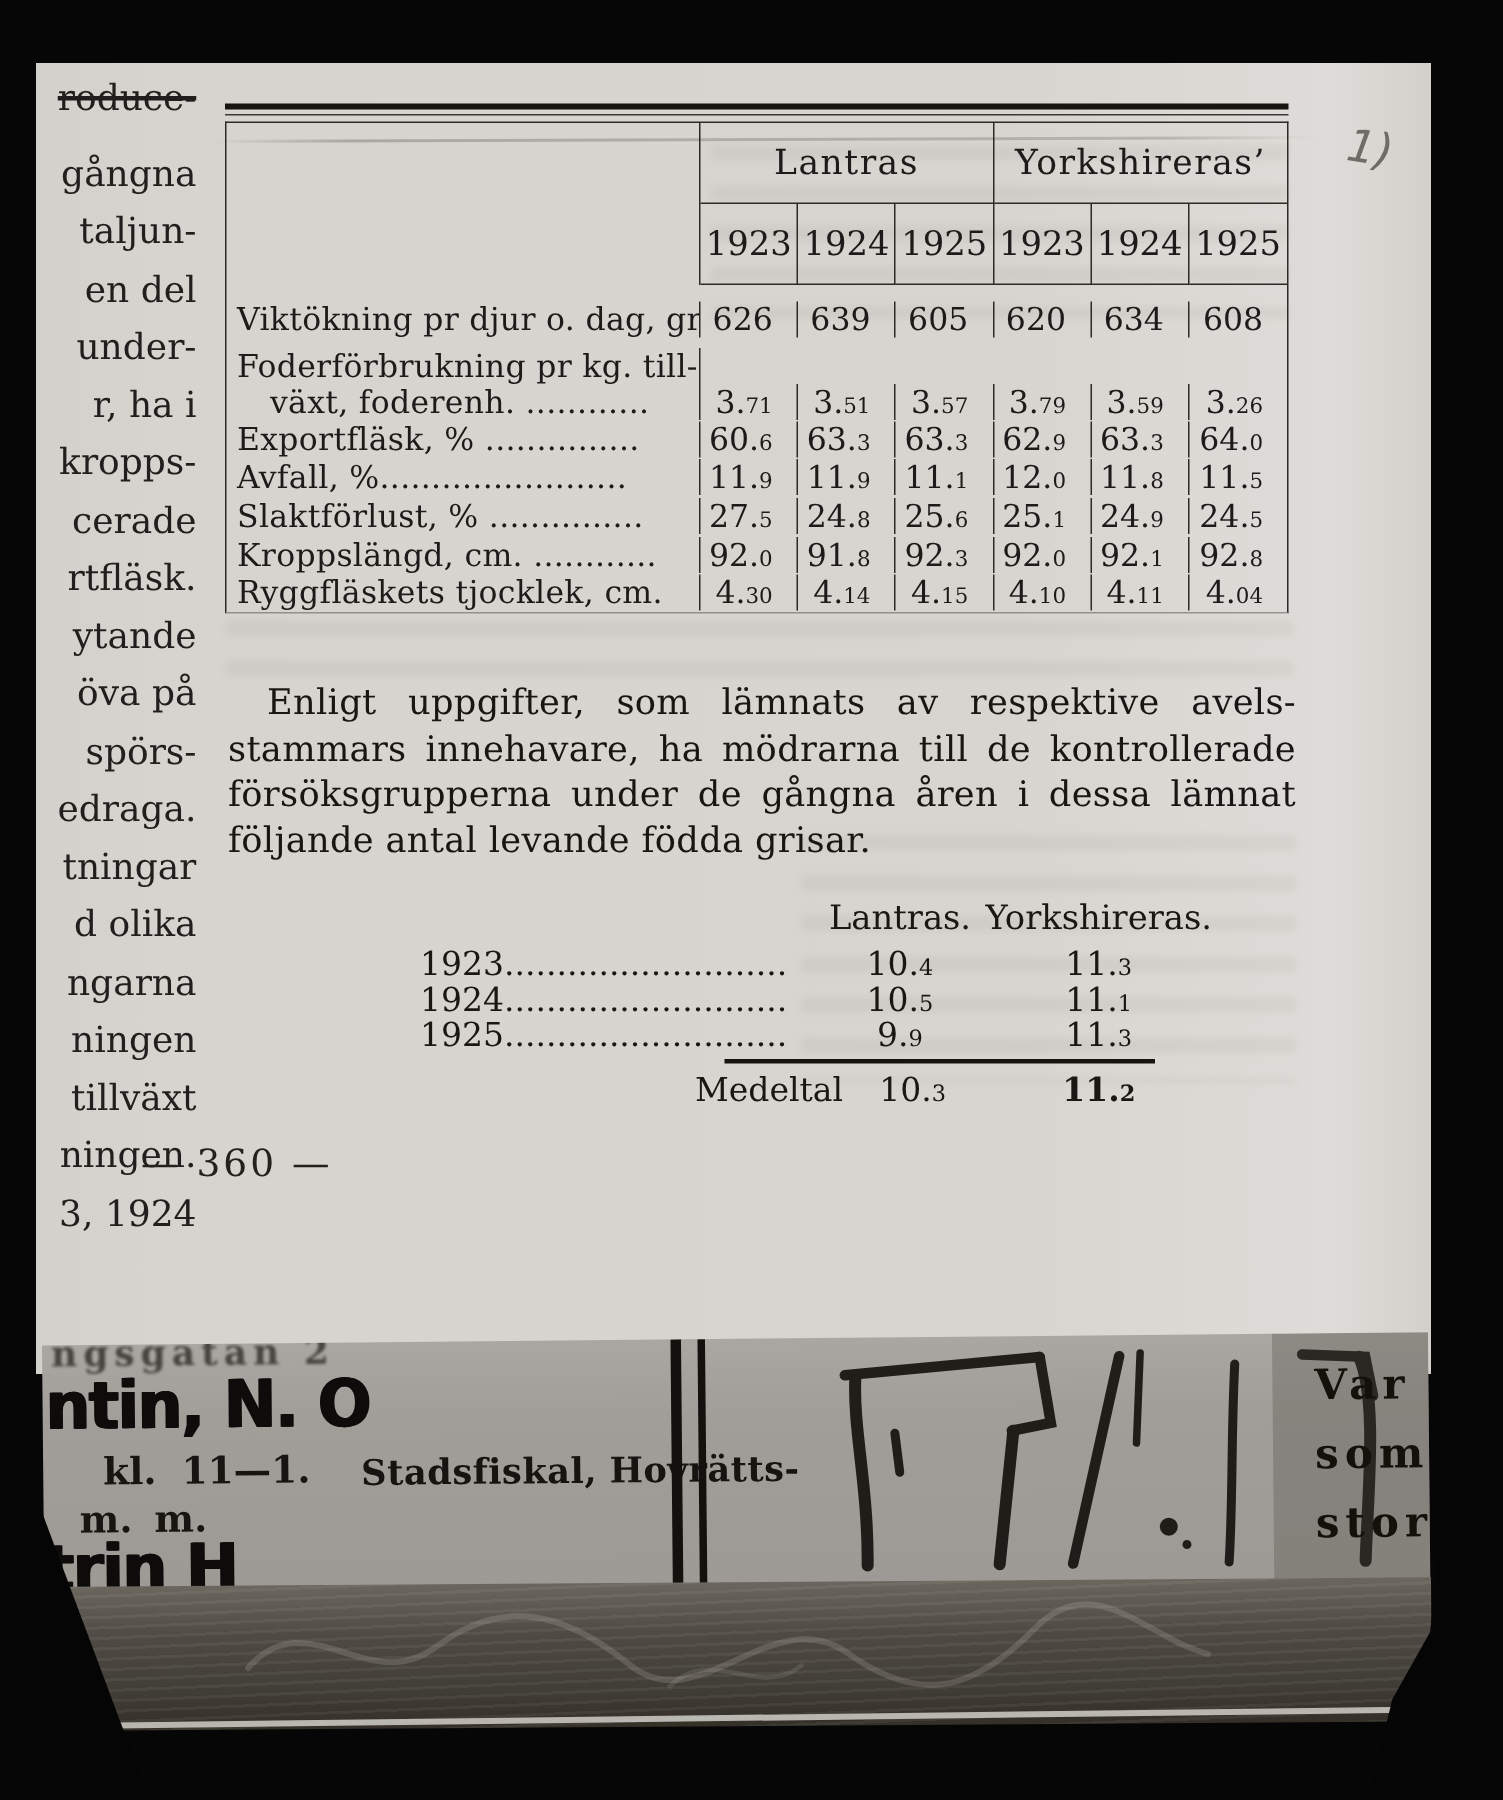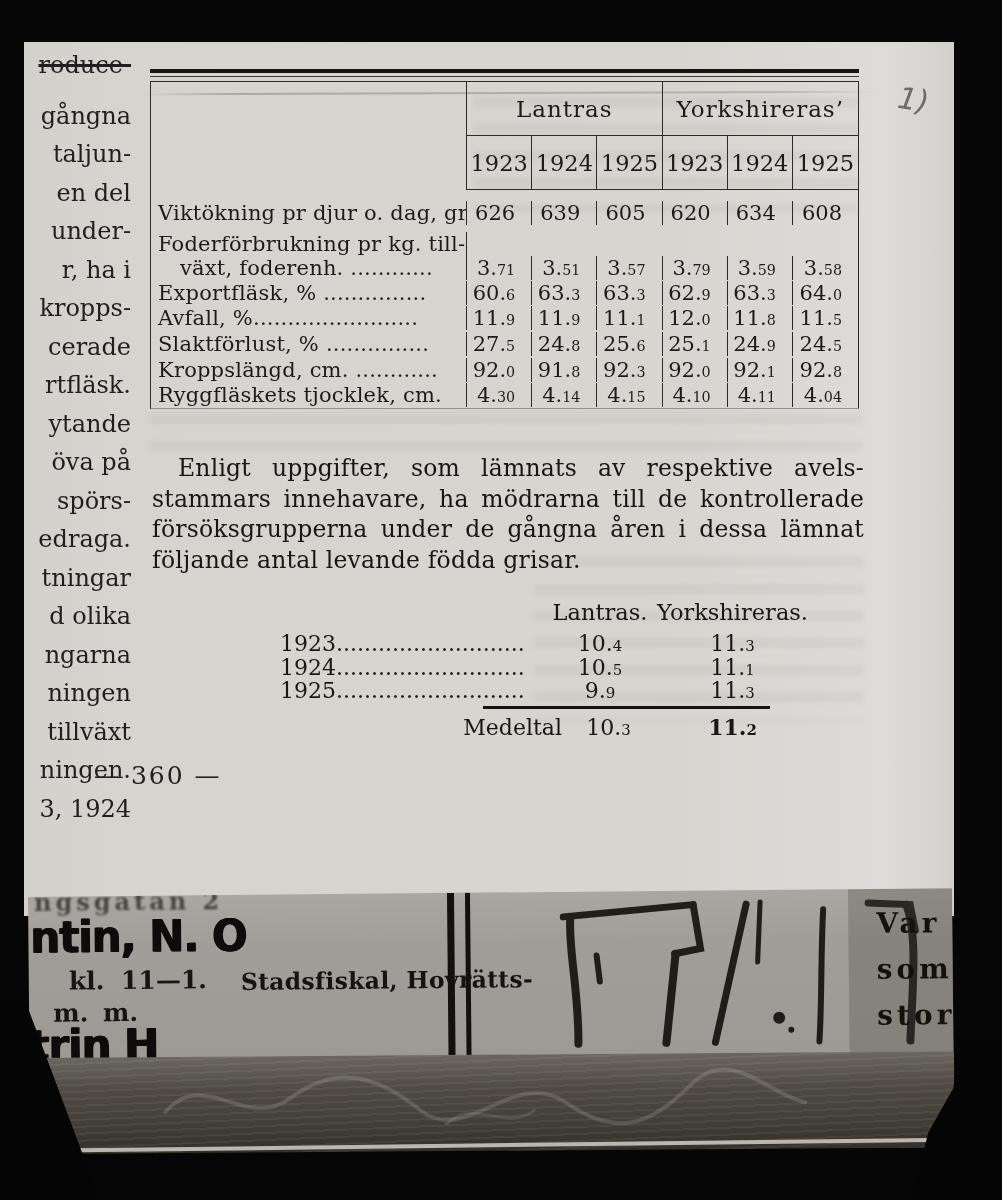--- a/index.html
+++ b/index.html
@@ -174,21 +174,21 @@
         <div class="trow r2">
           <div class="tlabel">
             <span>Foderförbrukning pr kg. till-</span>
             <span class="l2">växt, foderenh. ............</span>
           </div>
           <div class="tval">3.<span class="dec">71</span></div>
           <div class="tval">3.<span class="dec">51</span></div>
           <div class="tval">3.<span class="dec">57</span></div>
           <div class="tval">3.<span class="dec">79</span></div>
           <div class="tval">3.<span class="dec">59</span></div>
-          <div class="tval last">3.<span class="dec">58</span></div>
+          <div class="tval last">3.<span class="dec">26</span></div>
         </div>
         <div class="trow rn">
           <div class="tlabel">Exportfläsk, % ...............</div>
           <div class="tval">60.<span class="dec">6</span></div>
           <div class="tval">63.<span class="dec">3</span></div>
           <div class="tval">63.<span class="dec">3</span></div>
           <div class="tval">62.<span class="dec">9</span></div>
           <div class="tval">63.<span class="dec">3</span></div>
           <div class="tval last">64.<span class="dec">0</span></div>
         </div>

